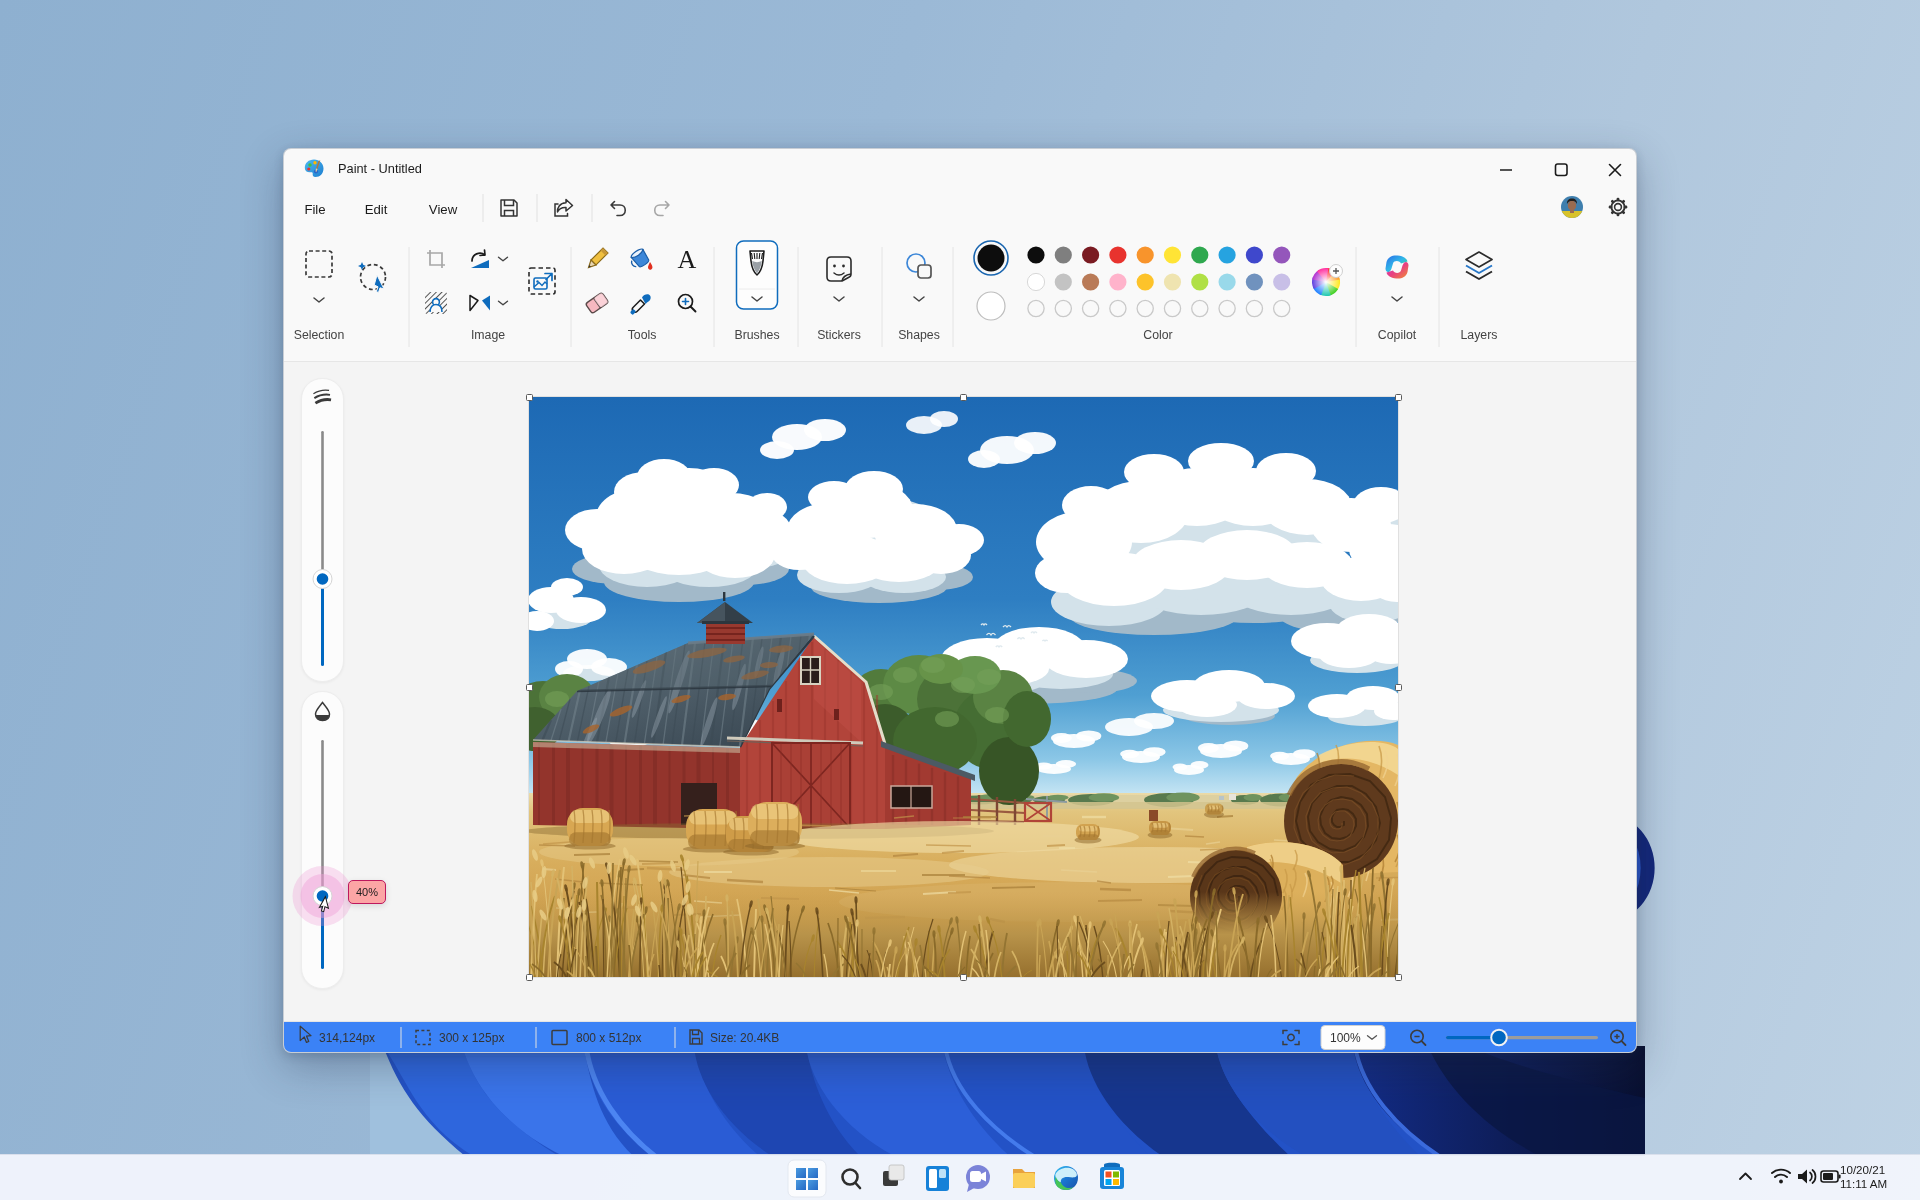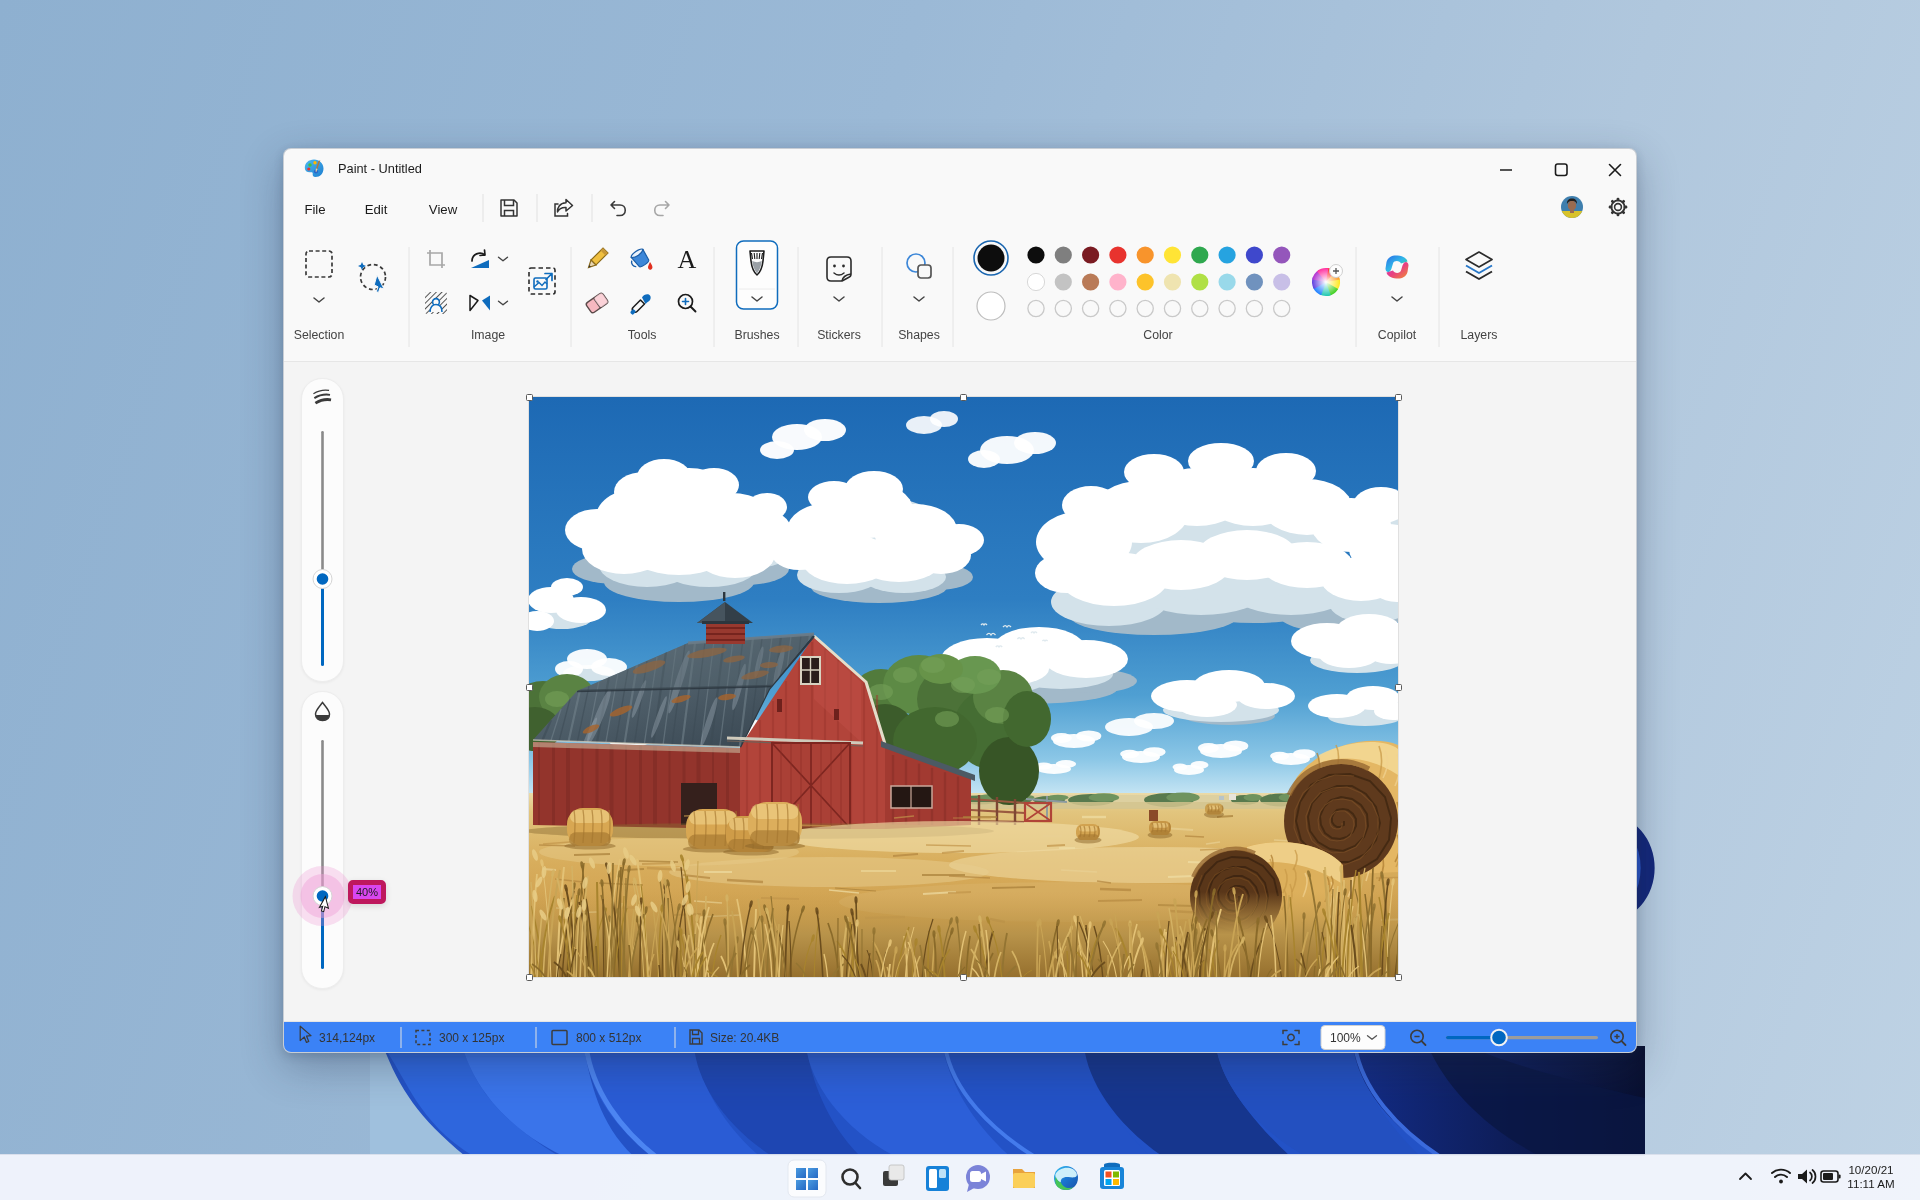--- a/index.html
+++ b/index.html
@@ -81,21 +81,21 @@
     <path d="M 37 18 C 42 13.5 50 13.5 55 18" fill="none" stroke="#1b1b1b" stroke-width="1.9" stroke-linecap="round"></path>
     <path d="M 40 22 C 43.5 18.8 48.5 18.8 52 22" fill="none" stroke="#1b1b1b" stroke-width="1.9" stroke-linecap="round"></path>
     <circle cx="46" cy="26.5" r="1.9" fill="#1b1b1b"></circle>
     <path d="M 63 19 L 67 19 L 72 14.5 L 72 28.5 L 67 24 L 63 24 Z" fill="#1b1b1b"></path>
     <path d="M 75 17.5 C 77.5 19.5 77.5 23.5 75 25.5" fill="none" stroke="#1b1b1b" stroke-width="1.7" stroke-linecap="round"></path>
     <path d="M 77.5 15 C 81.5 18 81.5 25 77.5 28" fill="none" stroke="#1b1b1b" stroke-width="1.7" stroke-linecap="round"></path>
     <rect x="86" y="16" width="17" height="11" rx="2.5" fill="none" stroke="#1b1b1b" stroke-width="1.6"></rect>
     <rect x="88" y="18" width="10" height="7" rx="1" fill="#1b1b1b"></rect>
     <rect x="103.6" y="19.5" width="2" height="4" rx="1" fill="#1b1b1b"></rect>
   </svg>
-<div class="abs" style="left:1840px;top:1163px;width:62px;text-align:center;font-size:11.6px;color:#1b1b1b;line-height:14px">10/20/21<br>11:11 AM</div>
+<div class="abs" style="left:1840px;top:1163px;width:62px;text-align:left;font-size:11.6px;color:#1b1b1b;line-height:14px">10/20/21<br>11:11 AM</div>
 <div class="abs" style="left:283px;top:148px;width:1354px;height:905px;background:#f9f9f9;border-radius:8px;box-shadow:0 14px 42px rgba(30,45,70,0.32),0 3px 10px rgba(30,45,70,0.18);border:1px solid rgba(110,125,145,0.35);overflow:hidden">
     <div class="abs" style="left:0;top:42px;width:100%;height:42px;font-size:13.2px;color:#1b1b1b">
       <div class="abs" style="left:31px;top:11px;transform:translateX(-50%)">File</div>
       <div class="abs" style="left:92px;top:11px;transform:translateX(-50%)">Edit</div>
       <div class="abs" style="left:159px;top:11px;transform:translateX(-50%)">View</div>
       <svg style="position:absolute;left:0px;top:-2px;overflow:visible" width="420" height="38" viewBox="0 0 420 38">
         <line x1="199" y1="5" x2="199" y2="33" stroke="#e1e1e1" stroke-width="1"></line>
         <line x1="253" y1="5" x2="253" y2="33" stroke="#e1e1e1" stroke-width="1"></line>
         <line x1="308" y1="5" x2="308" y2="33" stroke="#e1e1e1" stroke-width="1"></line>
         <g transform="translate(225,19)">
@@ -372,21 +372,21 @@
       <rect x="20.2" y="49" width="2.6" height="156" rx="1.3" fill="#8a8a8a"></rect>
       <rect x="20" y="205" width="3" height="73" rx="1.5" fill="#0067c0"></rect>
       <circle cx="21.5" cy="205" r="30" fill="#ee8fd0" opacity="0.28"></circle>
       <circle cx="21.5" cy="205" r="22" fill="#f0a0d8" opacity="0.45"></circle>
       <circle cx="21.5" cy="205" r="9.5" fill="#ffffff" stroke="#d5d5d5" stroke-width="1"></circle>
       <circle cx="21.5" cy="205" r="5.8" fill="#0067c0"></circle>
       <g transform="translate(24,212)">
         <path d="M 2 -6 L 2 6 L -1 3.5 L -3.5 8 L -5.5 6.8 L -3 2.5 L -6.5 2.8 Z" fill="#ffffff" stroke="#1b1b1b" stroke-width="1" transform="rotate(-15)"></path>
       </g>
     </svg>
-    <div class="abs" style="left:64px;top:731px;width:38px;height:24px;background:#d946ef;border:5px solid #be185d;border-radius:5px;box-shadow:0 2px 6px rgba(0,0,0,0.12);font-size:11px;color:#1b1b1b;display:flex;align-items:center;justify-content:center;z-index:5">40%</div>
+    <div class="abs" style="left:64px;top:731px;width:38px;height:24px;background:#fca5a5;border:1px solid #be185d;border-radius:5px;box-shadow:0 2px 6px rgba(0,0,0,0.12);font-size:11px;color:#1b1b1b;display:flex;align-items:center;justify-content:center;z-index:5">40%</div>
     <div class="abs" style="left:245px;top:248px;width:869px;height:580px;background:#fff;box-shadow:0 0 0 1px rgba(0,0,0,0.08)"><svg width="869" height="580" viewBox="0 0 869 580">
         <defs>
           <linearGradient id="sky" x1="0" y1="0" x2="0" y2="1">
             <stop offset="0" stop-color="#1d69b4"></stop>
             <stop offset="0.48" stop-color="#2e7ec2"></stop>
             <stop offset="0.71" stop-color="#4f9fd2"></stop>
             <stop offset="0.86" stop-color="#8ac6e6"></stop>
             <stop offset="0.96" stop-color="#cfeaf6"></stop>
           </linearGradient>
           <linearGradient id="fld" x1="0" y1="0" x2="0" y2="1">

